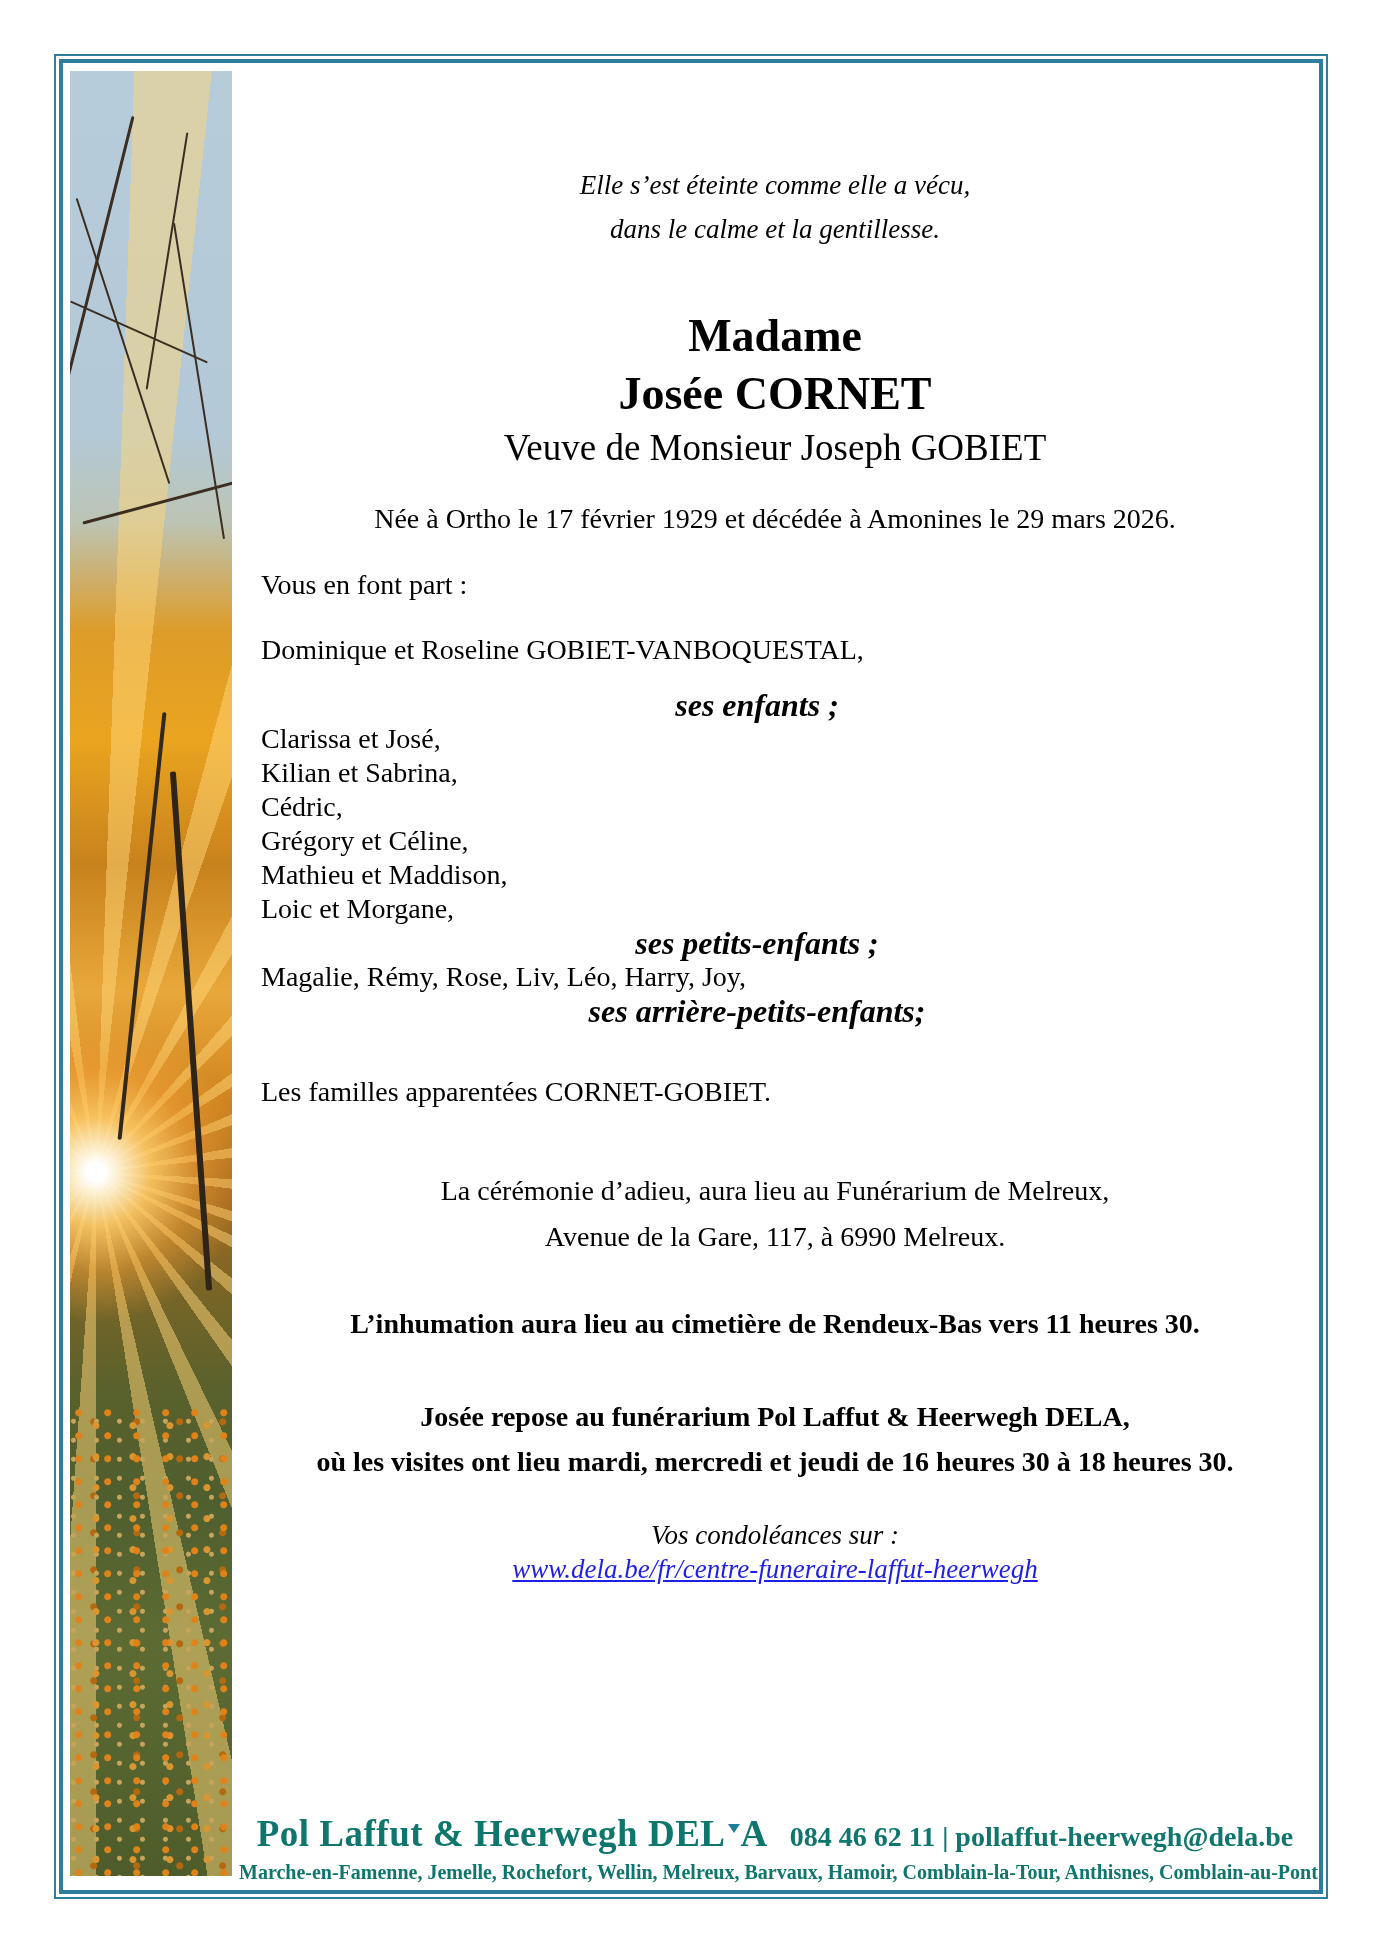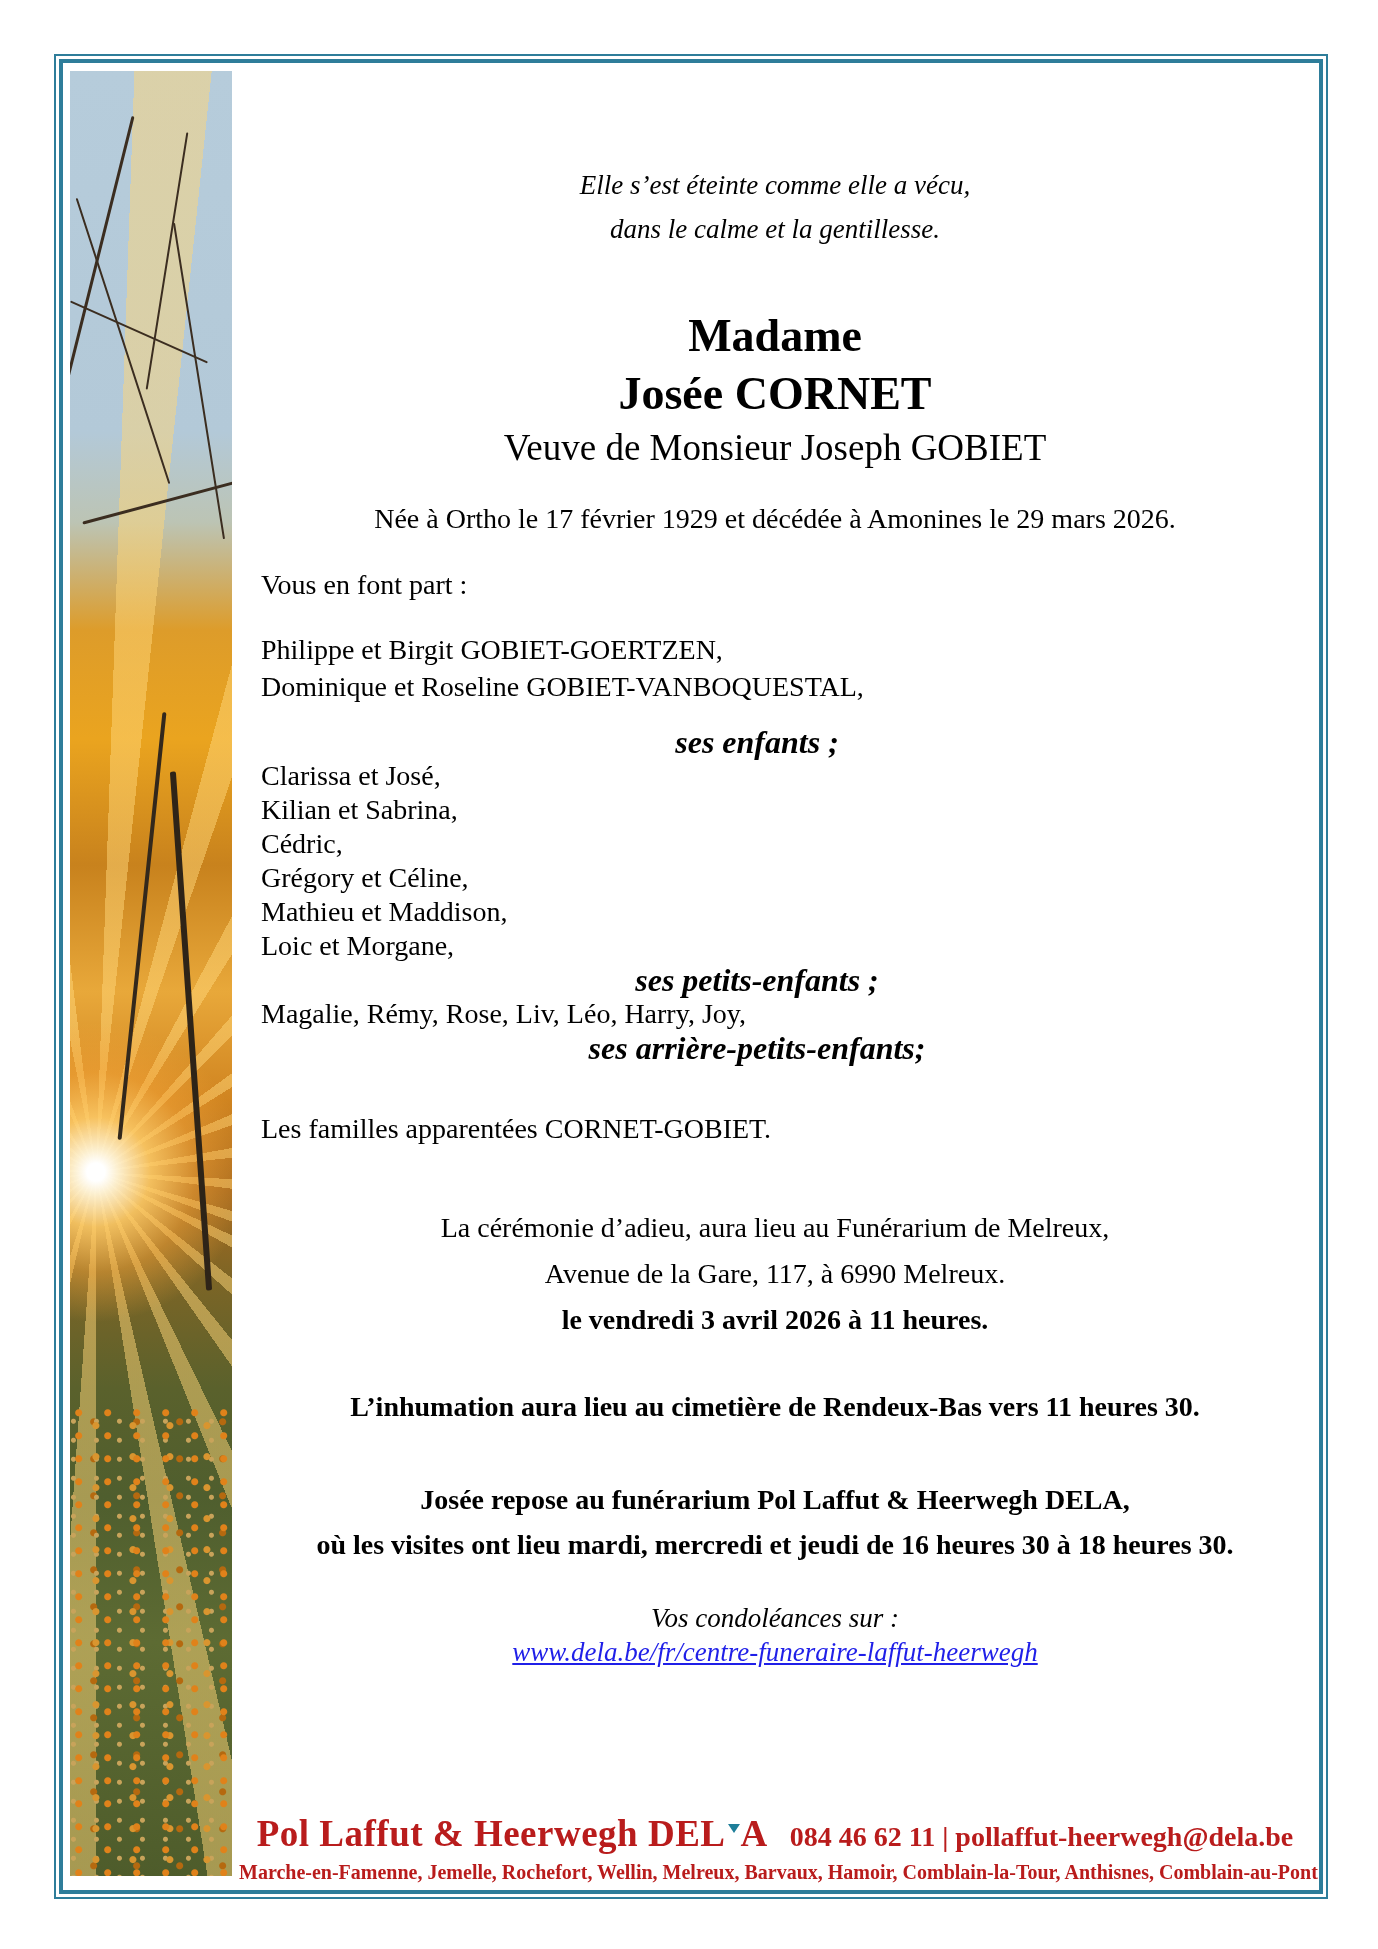--- a/index.html
+++ b/index.html
@@ -61,21 +61,21 @@
   .namelist{font-size:28px;line-height:34px;}
   .families{margin-top:46px;font-size:28px;line-height:36px;}
   .ceremony{margin-top:58px;font-size:28px;line-height:46px;}
   .bold{font-weight:bold;}
   .inhumation{margin-top:46px;font-size:28px;line-height:36px;font-weight:bold;}
   .repose{margin-top:52px;font-size:28px;line-height:45px;font-weight:bold;}
   .condolences{margin-top:34px;font-style:italic;font-size:27px;line-height:34px;}
   .condolences a{color:#1f1fe8;}
 
   
-  .footer{position:absolute;left:176px;right:8px;bottom:6px;text-align:center;color:#b91c1c;}
+  .footer{position:absolute;left:176px;right:8px;bottom:6px;text-align:center;color:#0f766e;}
   .footer-top{display:flex;justify-content:center;align-items:baseline;gap:22px;}
   .brand{font-size:37px;font-weight:600;letter-spacing:.5px;white-space:nowrap;}
   .dela-mark{display:inline-block;width:0;height:0;border-left:6px solid transparent;border-right:6px solid transparent;border-top:9px solid #1e7e99;vertical-align:super;margin:0 1px 0 2px;}
   .contact{font-size:28px;font-weight:600;white-space:nowrap;}
   .towns{font-size:20px;font-weight:600;margin-top:6px;white-space:nowrap;}
 </style>
 </head>
 <body>
 
 <div class="frame">
@@ -104,21 +104,20 @@
         <div class="title-line">Madame</div>
         <div class="title-line">Josée CORNET</div>
         <div class="subtitle-line">Veuve de Monsieur Joseph GOBIET</div>
       </div>
 
       <div class="birth center">Née à Ortho le 17 février 1929 et décédée à Amonines le 29 mars 2026.</div>
 
       <div class="intro left">Vous en font part :</div>
 
       <div class="children left">
-        <div>Philippe et Birgit GOBIET-GOERTZEN,</div>
         <div>Dominique et Roseline GOBIET-VANBOQUESTAL,</div>
       </div>
 
       <div class="right-label label-gap">ses enfants ;</div>
 
       <div class="namelist left">
         <div>Clarissa et José,</div>
         <div>Kilian et Sabrina,</div>
         <div>Cédric,</div>
         <div>Grégory et Céline,</div>
@@ -130,21 +129,20 @@
 
       <div class="namelist left">Magalie, Rémy, Rose, Liv, Léo, Harry, Joy,</div>
 
       <div class="right-label">ses arrière-petits-enfants;</div>
 
       <div class="families left">Les familles apparentées CORNET-GOBIET.</div>
 
       <div class="ceremony center">
         <div>La cérémonie d’adieu, aura lieu au Funérarium de Melreux,</div>
         <div>Avenue de la Gare, 117, à 6990 Melreux.</div>
-        <div class="bold">le vendredi 3 avril 2026 à 11 heures.</div>
       </div>
 
       <div class="inhumation center">L’inhumation aura lieu au cimetière de Rendeux-Bas vers 11 heures 30.</div>
 
       <div class="repose center">
         <div>Josée repose au funérarium Pol Laffut &amp; Heerwegh DELA,</div>
         <div>où les visites ont lieu mardi, mercredi et jeudi de 16 heures 30 à 18 heures 30.</div>
       </div>
 
       <div class="condolences center">

